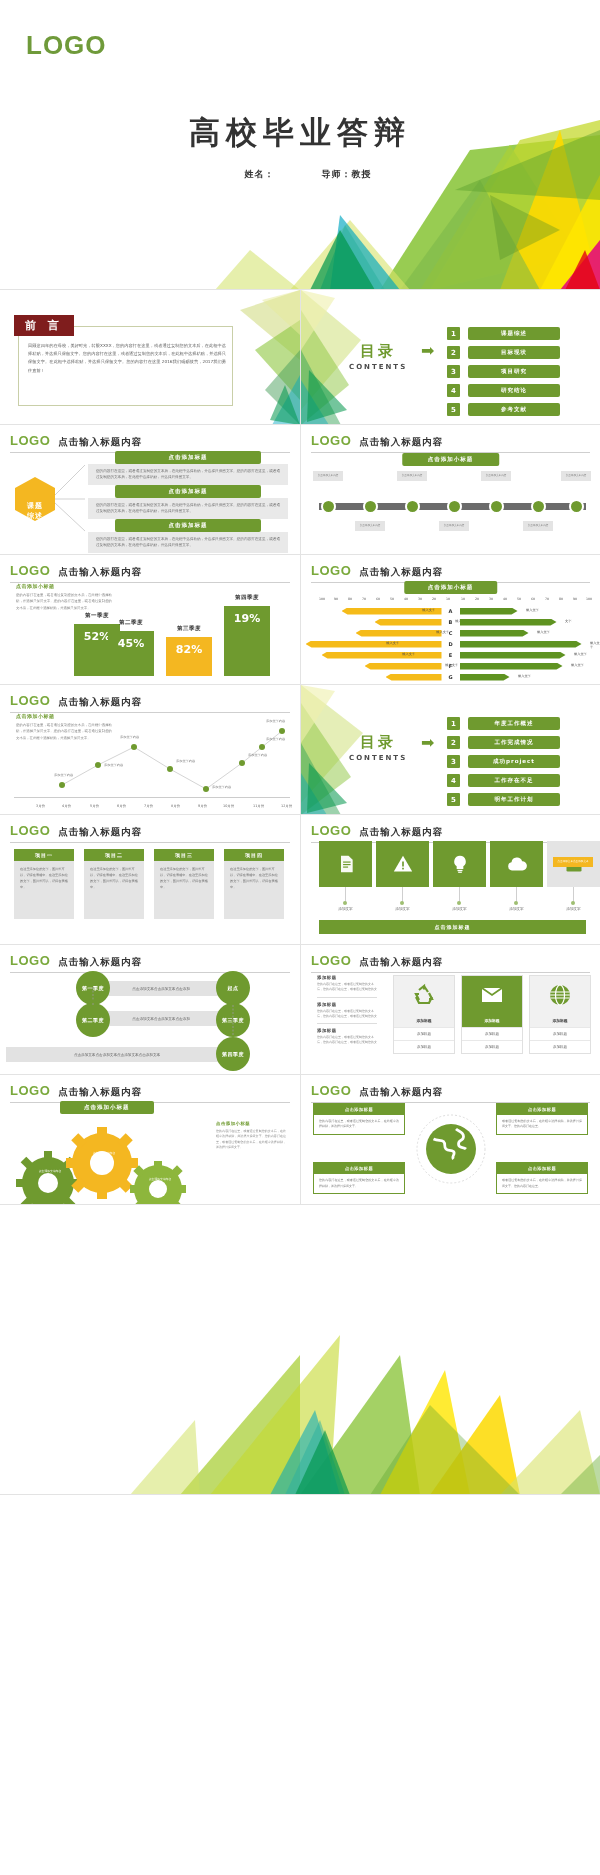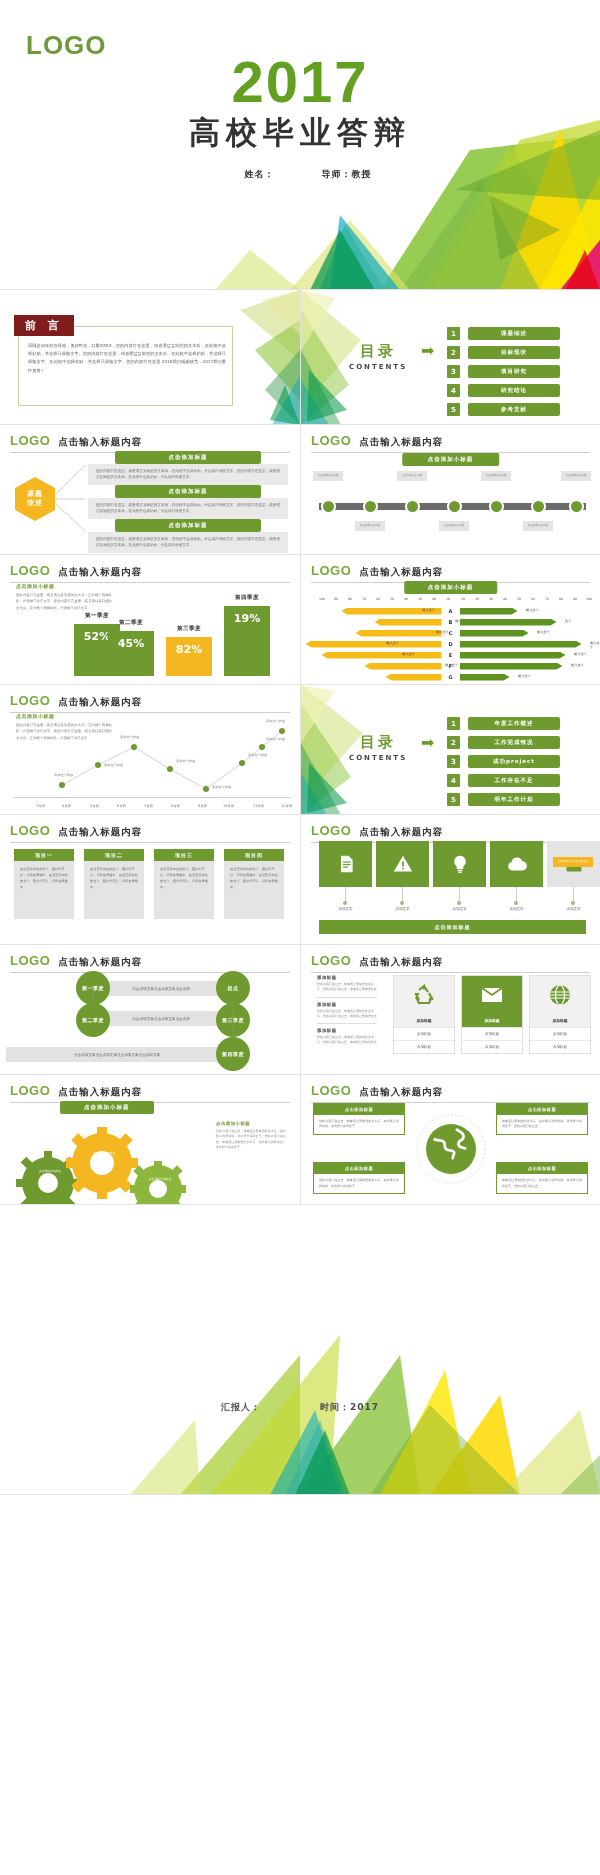--- a/index.html
+++ b/index.html
@@ -106,21 +106,21 @@
 
   
   .cs { height: 130px; }
 
   
   .hex {
     position: absolute; left: 15px; top: 52px;
     width: 40px; height: 44px; background: #f4b721;
     clip-path: polygon(50% 0,100% 25%,100% 75%,50% 100%,0 75%,0 25%);
     display: flex; flex-direction: column; align-items: center;
-    justify-content: center; color: #fff; font-size: 7px;
+    justify-content: flex-end; color: #fff; font-size: 7px;
     font-weight: 700; line-height: 1.35; letter-spacing: 1px;
   }
   .blk { position: absolute; left: 88px; width: 200px; }
   .blk-bar {
     background: #6f9a2f; color: #fff; font-size: 5.5px; font-weight: 700;
     text-align: center; padding: 3px 0; letter-spacing: 1px; border-radius: 2px;
     width: 146px; margin: 0 auto;
   }
   .blk-body {
     background: #e9e9e9; font-size: 3.6px; line-height: 1.8; color: #6a6a6a;
@@ -292,21 +292,20 @@
       <polygon points="480,180 540,290 400,290" fill="#7ab648" opacity="0.55"></polygon>
       <polygon points="350,220 410,290 290,290" fill="#d9e36b" opacity="0.6"></polygon>
       <polygon points="340,215 400,290 330,290" fill="#00a6c0" opacity="0.65"></polygon>
       <polygon points="345,225 385,290 320,290" fill="#2bb0a0" opacity="0.55"></polygon>
       <polygon points="340,230 375,290 310,290" fill="#00954b" opacity="0.7"></polygon>
       <polygon points="250,250 300,290 215,290" fill="#cde05a" opacity="0.5"></polygon>
       <polygon points="455,190 600,200 600,130" fill="#5aa02c" opacity="0.45"></polygon>
       <polygon points="490,195 560,230 500,260" fill="#4f8c28" opacity="0.35"></polygon>
     </svg>
     <div class="cover-logo">LOGO</div>
-    <div class="cover-year">2017</div>
     <div class="cover-title">高校毕业答辩</div>
     <div class="cover-meta">
       <span>姓名：</span>
       <span>导师：教授</span>
     </div>
   </div>
 
   <div class="row">
     <div class="slide half pf">
       <svg class="poly" width="300" height="135" viewBox="0 0 300 135">
@@ -878,19 +877,15 @@
       <polygon points="470,290 380,290 445,165" fill="#ffe600" opacity="0.8"></polygon>
       <polygon points="520,290 430,290 500,190" fill="#fdd900" opacity="0.85"></polygon>
       <polygon points="600,290 500,290 580,205" fill="#d9e36b" opacity="0.6"></polygon>
       <polygon points="340,290 270,290 315,205" fill="#00a6c0" opacity="0.55"></polygon>
       <polygon points="345,290 285,290 320,215" fill="#2bb0a0" opacity="0.5"></polygon>
       <polygon points="350,290 295,290 325,225" fill="#00954b" opacity="0.65"></polygon>
       <polygon points="200,290 130,290 195,215" fill="#cde05a" opacity="0.5"></polygon>
       <polygon points="600,290 560,290 600,250" fill="#7ab648" opacity="0.5"></polygon>
       <polygon points="430,200 520,290 370,290" fill="#5aa02c" opacity="0.35"></polygon>
     </svg>
-    <div class="thanks-meta">
-      <span>汇报人：</span>
-      <span>时间：2017</span>
-    </div>
   </div>
 
 </div>
 
 </body></html>

